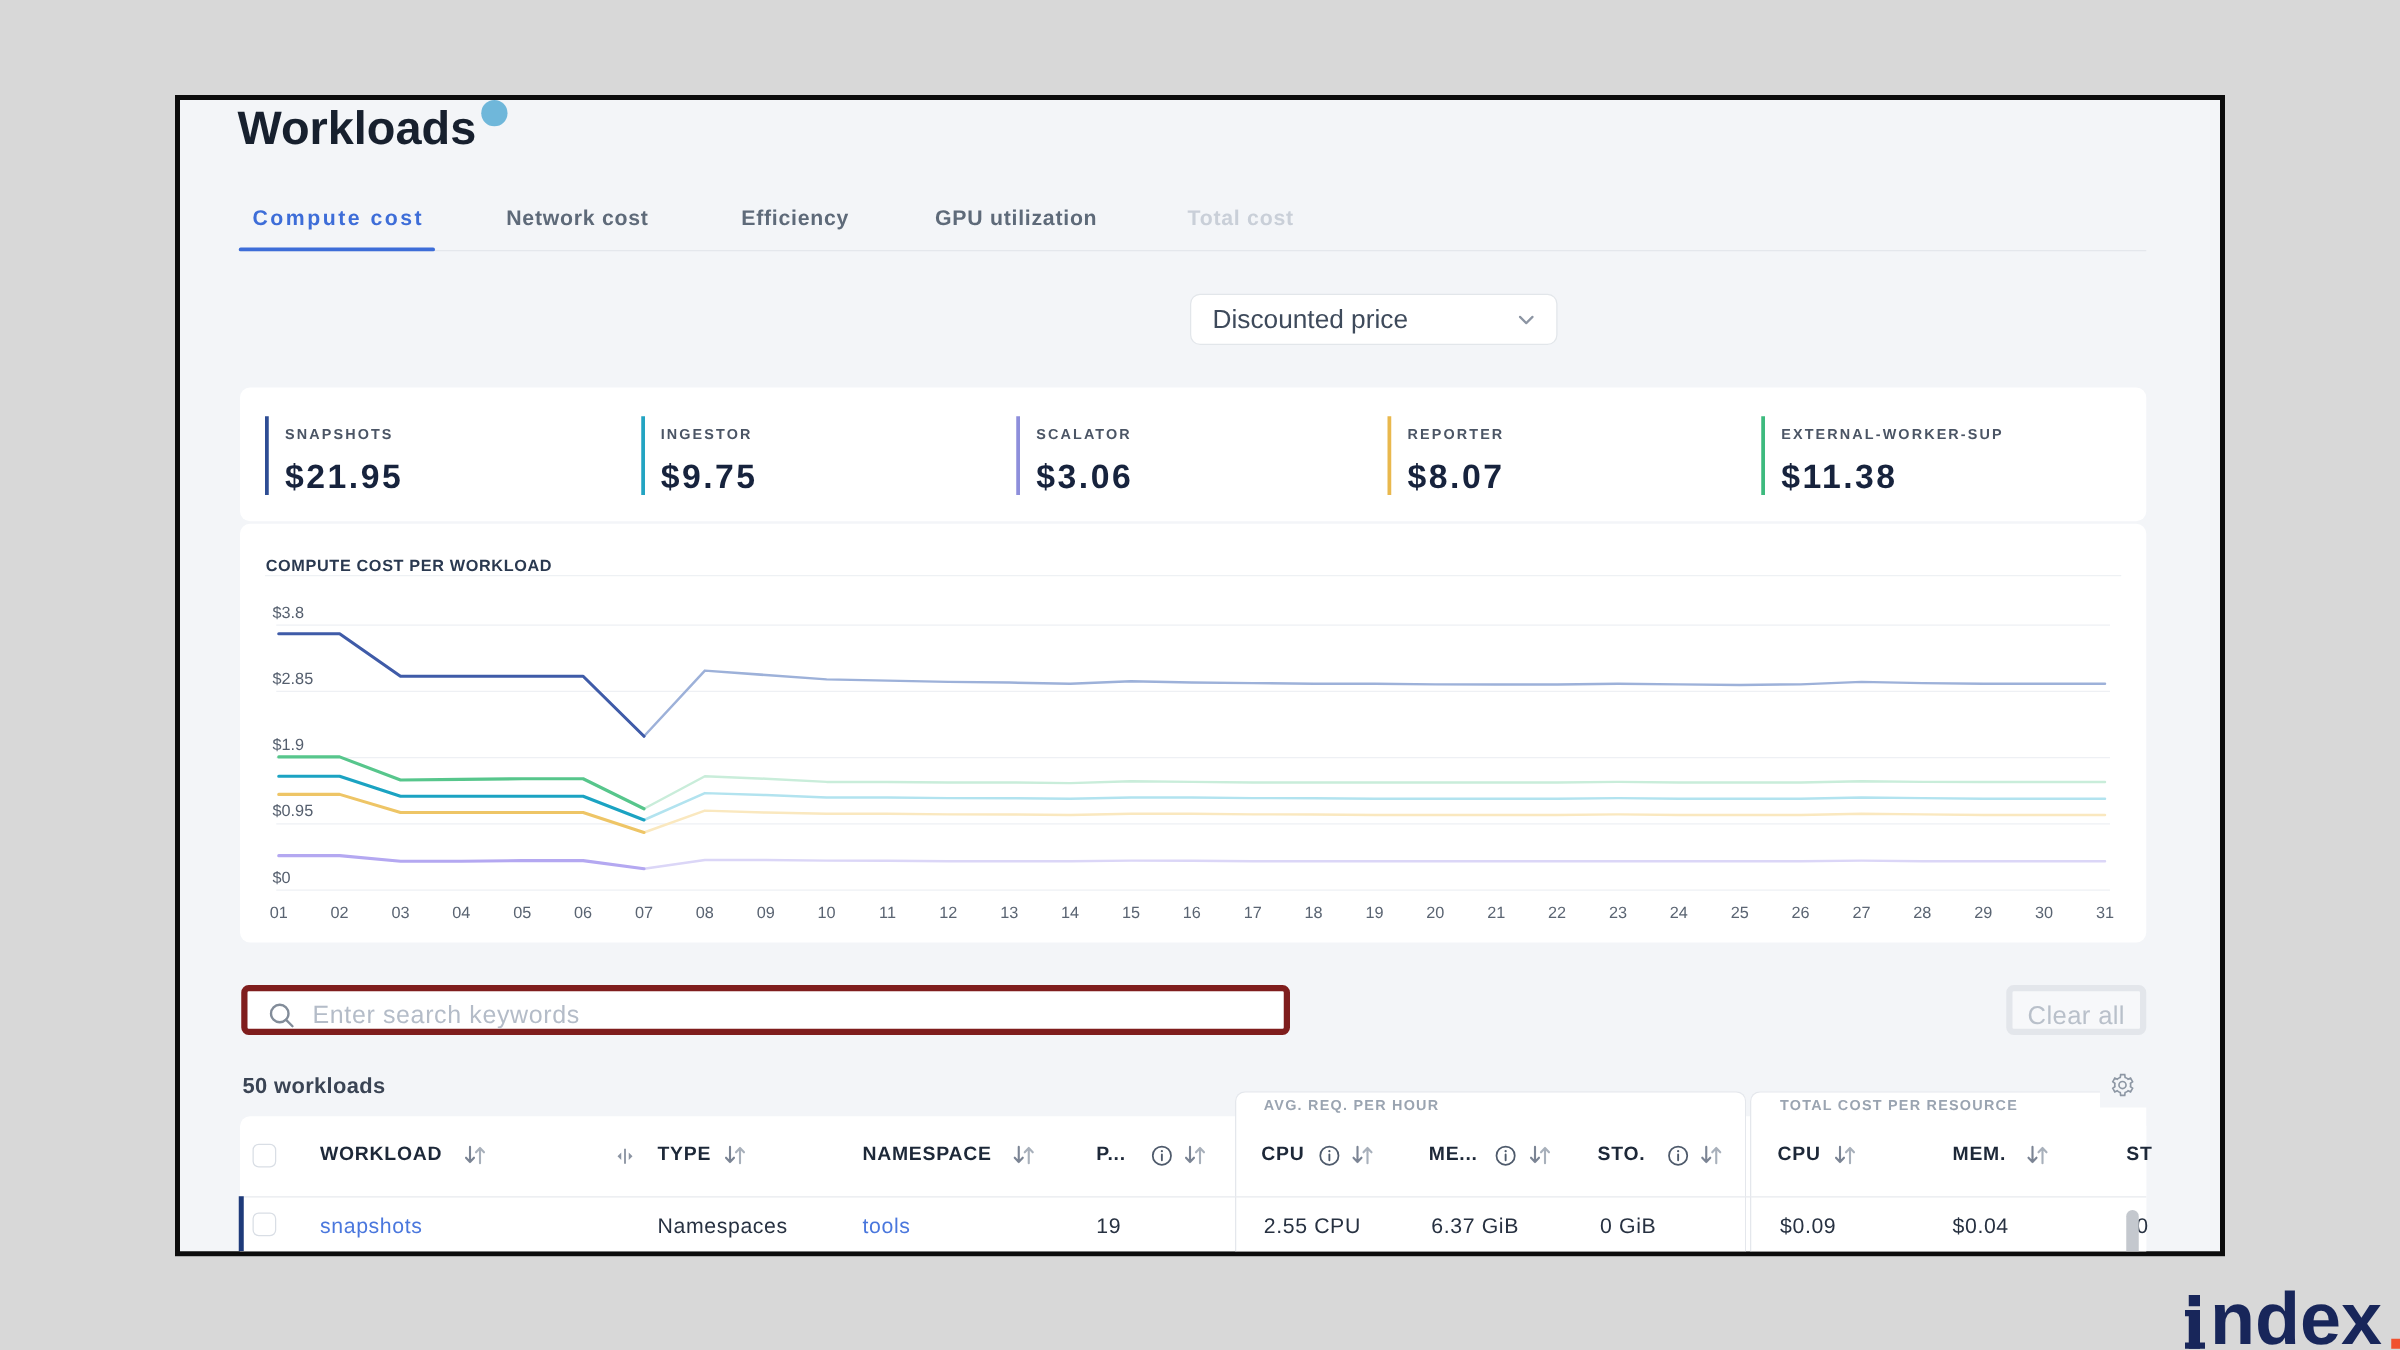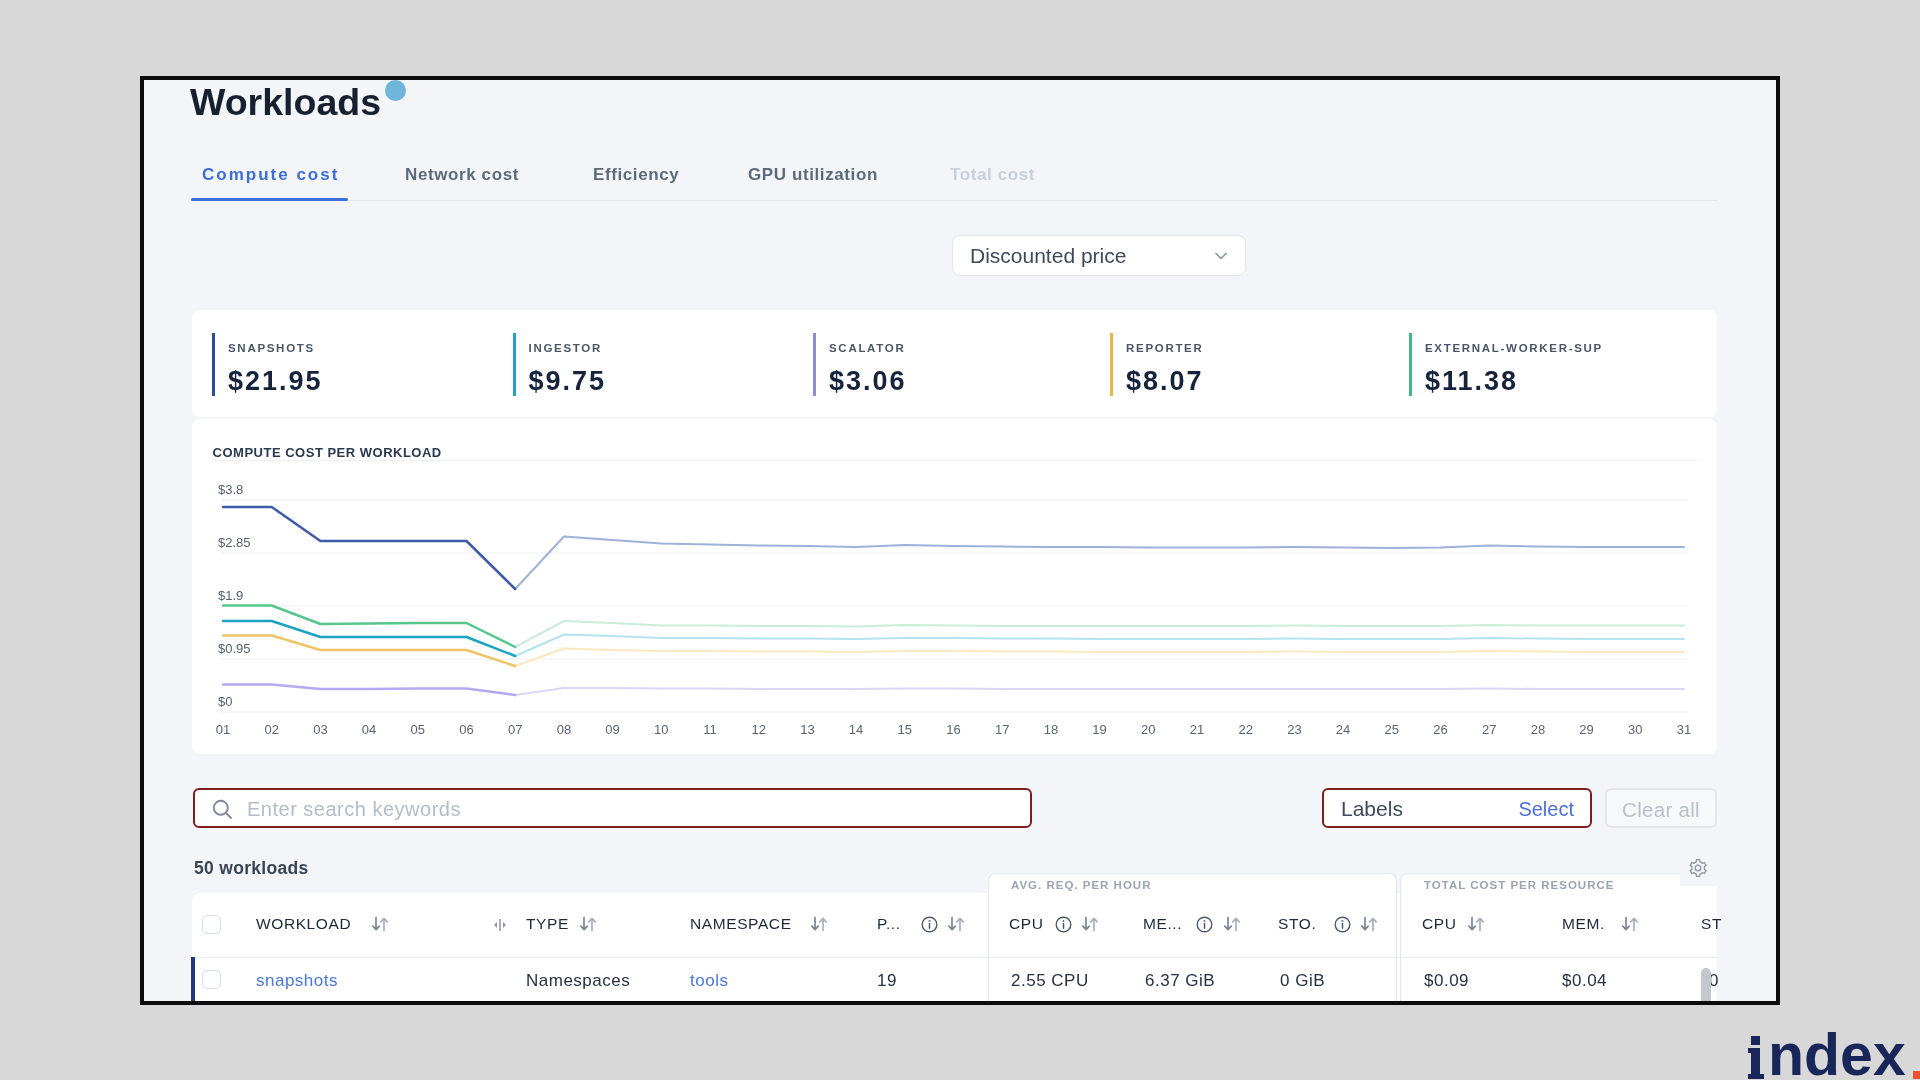--- a/index.html
+++ b/index.html
@@ -23,25 +23,25 @@
 .chev { width:16px; height:16px; }
 
 .panel { left:48px; width:1525px; background:#fff; border-radius:8px; }
 
 .stat { top:23px; height:63px; border-left:3px solid; padding:10px 0 0 13px; }
 .statlabel { font-size:11.5px; font-weight:700; letter-spacing:1.7px; color:#4b5565; line-height:1; }
 .statval { margin-top:13px; font-size:27px; font-weight:700; color:#17233d; letter-spacing:2px; line-height:1; }
 
 .ctitle { left:20.6px; top:26px; font-size:13px; font-weight:700; letter-spacing:0.5px; color:#2a3950; }
 
-.inbox { top:707.5px; height:40px; background:#fff; border:2px solid #7f1d1d; border-radius:6px; }
+.inbox { top:707.5px; height:40px; background:#fff; border:5px solid #7f1d1d; border-radius:6px; }
 .ph { color:#b4bcc8; font-size:20px; letter-spacing:0.5px; }
 .blue { color:#3e6ad8; }
 .cb { width:19px; height:19px; border:1.5px solid #d9dee5; border-radius:5px; background:#fff; }
-.hdr { font-size:15.5px; font-weight:400; color:#1d2838; letter-spacing:0.6px; }
+.hdr { font-size:15.5px; font-weight:700; color:#1d2838; letter-spacing:0.6px; }
 .cell { font-size:17px; color:#273141; letter-spacing:0.5px; }
 .grouplab { font-size:11.5px; font-weight:700; color:#9aa4b1; letter-spacing:1px; }
 
 .logo { position:absolute; top:1025.5px; left:1768px; font-size:59px; font-weight:700; color:#18265a; letter-spacing:0; line-height:1; }
 .logosq { position:absolute; left:1912.5px; top:1070.5px; width:12px; height:8.5px; background:#f0512f; }
 .ink { position:absolute; background:#18265a; }
 .sxl text { font-size:13px; fill:#5a6472; }
 .syl { font-size:13px; fill:#555f6e; }
 .blue2 { color:#4a77dd; }
 </style>
@@ -151,24 +151,20 @@
 </svg>
   </div>
 
   <div class="abs inbox" style="left:49px; width:839px;">
     <svg class="abs" style="left:17px; top:9px;" width="21" height="21" viewBox="0 0 21 21">
         <circle cx="8.8" cy="8.8" r="7" fill="none" stroke="#828c99" stroke-width="1.9"></circle>
         <line x1="13.9" y1="13.9" x2="19" y2="19" stroke="#828c99" stroke-width="1.9" stroke-linecap="round"></line>
       </svg>
     <span class="abs ph" style="left:52px; top:8px;">Enter search keywords</span>
   </div>
-  <div class="abs inbox" style="left:1178px; width:270px;">
-    <span class="abs ddtext" style="left:17px; top:7px;">Labels</span>
-    <span class="abs blue" style="right:16px; top:8px; font-size:20px; letter-spacing:0px; color:#4a6fdc;">Select</span>
-  </div>
   <div class="abs inbox" style="left:1461px; width:112px; background:#f7f8fa; border-color:#e3e6eb;">
     <span class="abs" style="left:0; right:0; top:8px; text-align:center; font-size:20.5px; letter-spacing:0.3px; color:#b9c0ca;">Clear all</span>
   </div>
 
   <div class="abs" style="left:50px; top:778px; font-size:17.5px; font-weight:700; color:#3a4454; letter-spacing:0.3px;">50 workloads</div>
 
   <div class="abs" style="left:48px; top:813px; width:1525px; height:110px; background:#fff; border-radius:8px 8px 0 0;"></div>
   <div class="abs" style="left:843.5px; top:792.5px; width:409px; height:130px; background:#fff; border:1px solid #e4e7ec; border-bottom:none; border-radius:8px 8px 0 0;"></div>
   <div class="abs" style="left:1256px; top:792.5px; width:317px; height:130px; background:#fff; border:1px solid #e4e7ec; border-bottom:none; border-right:none; border-radius:8px 0 0 0;"></div>
   <div class="abs grouplab" style="left:867px; top:799px;">AVG. REQ. PER HOUR</div>

